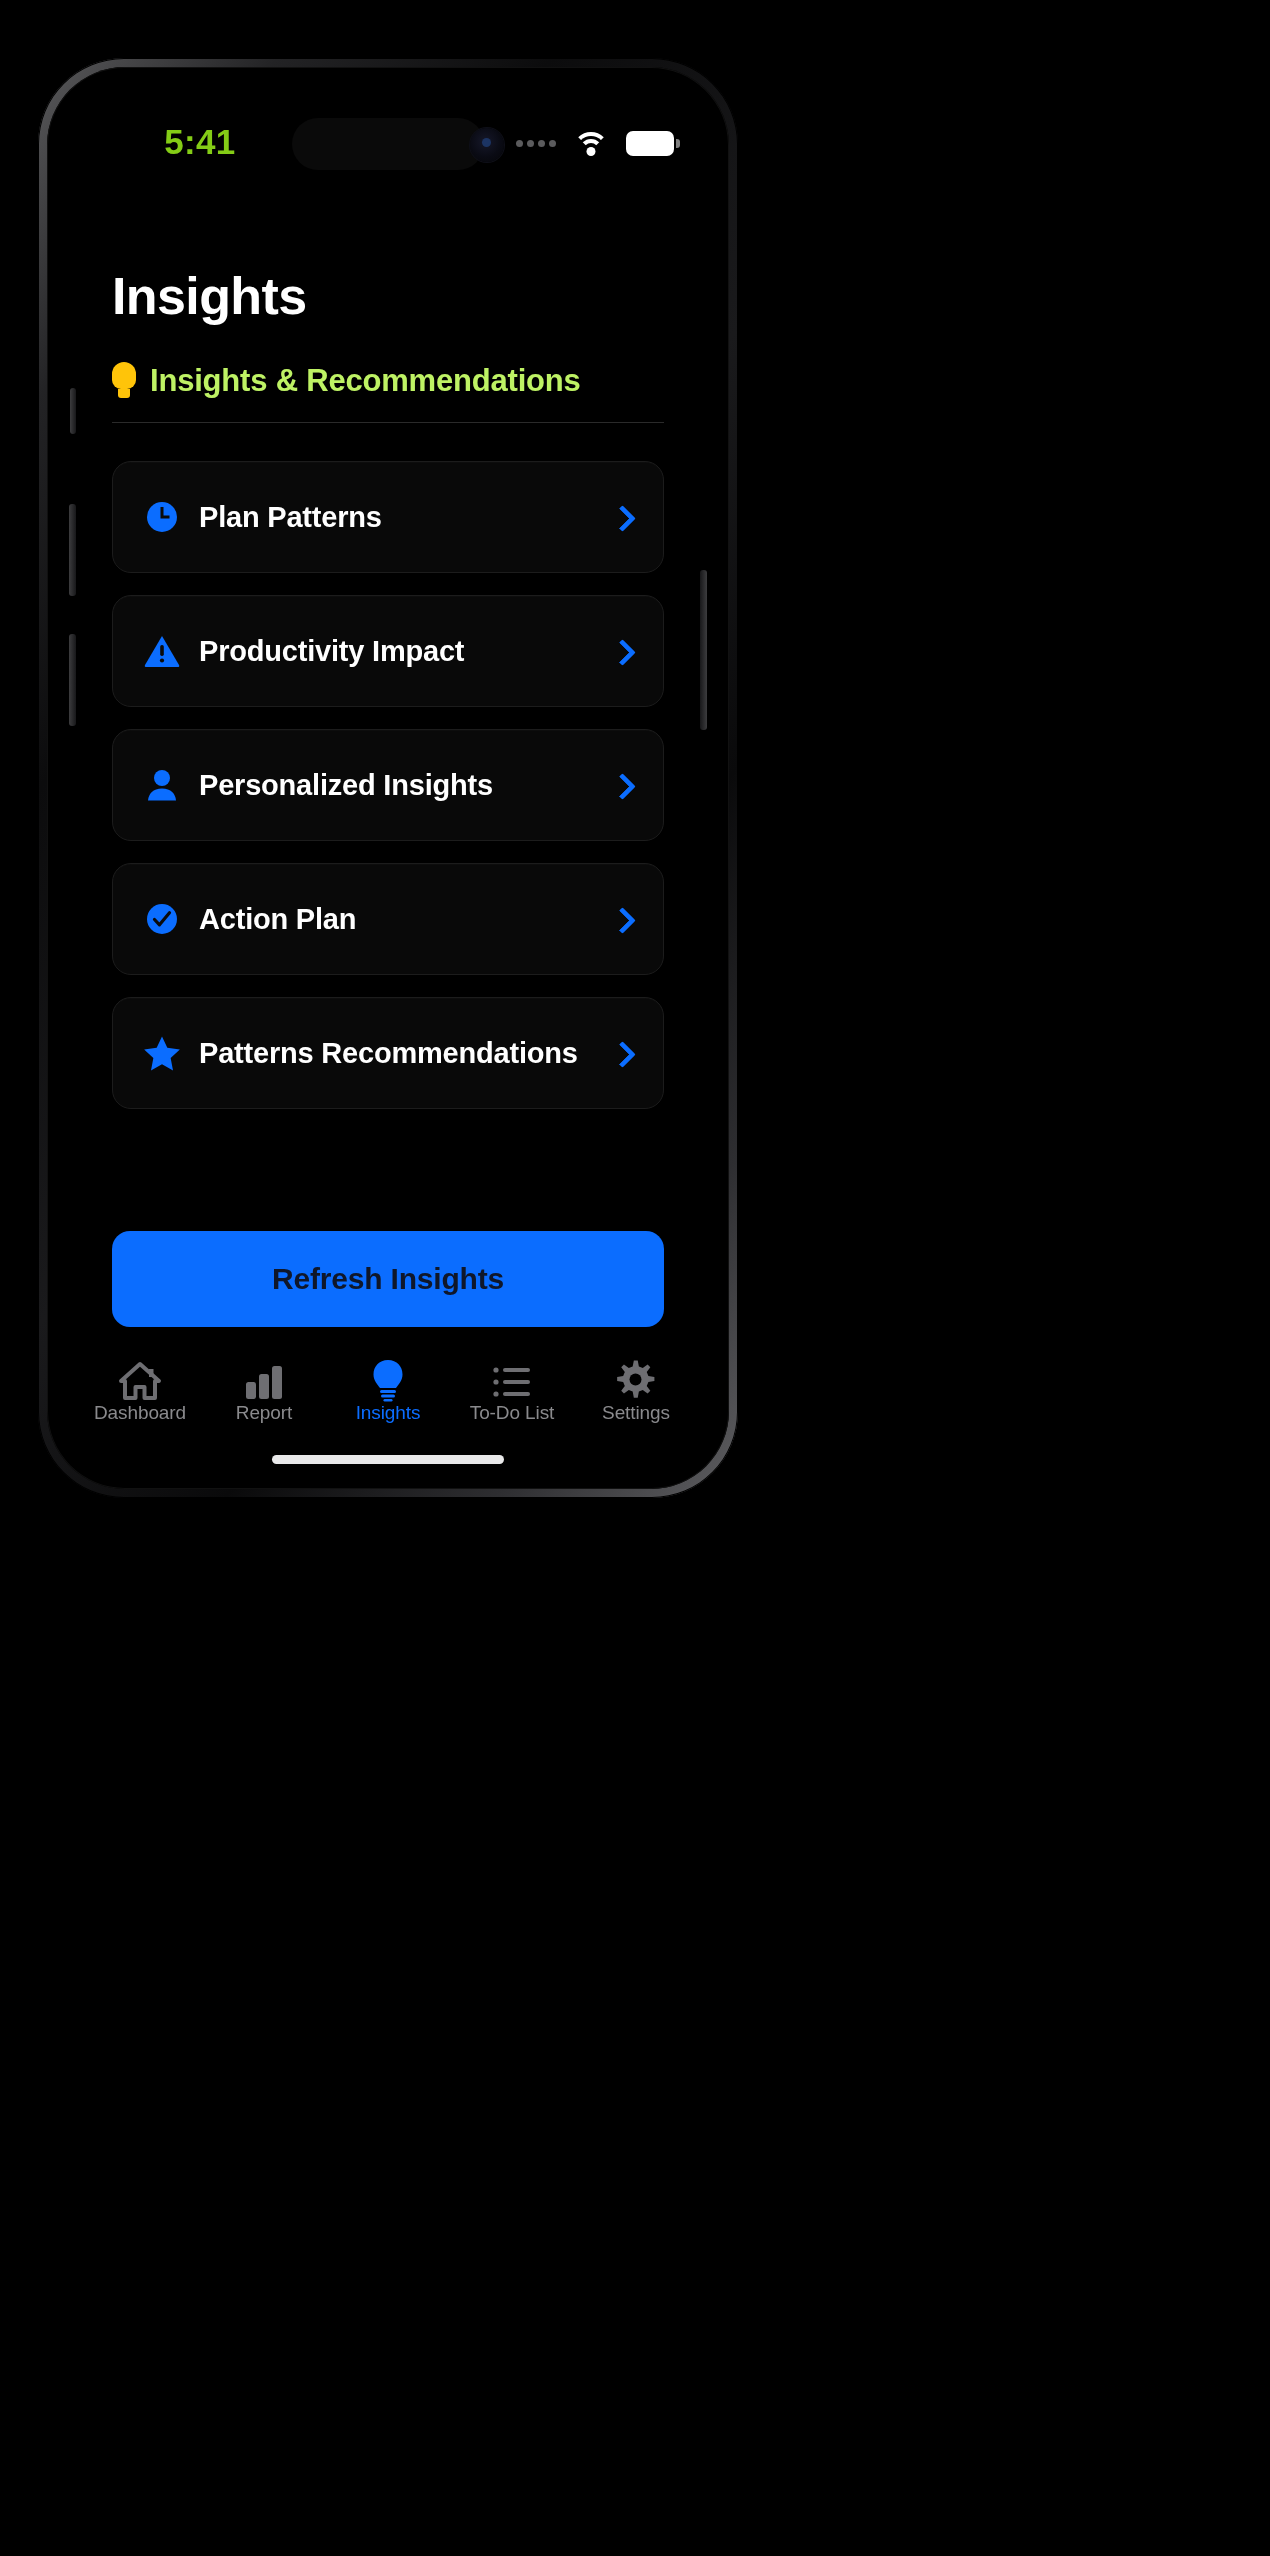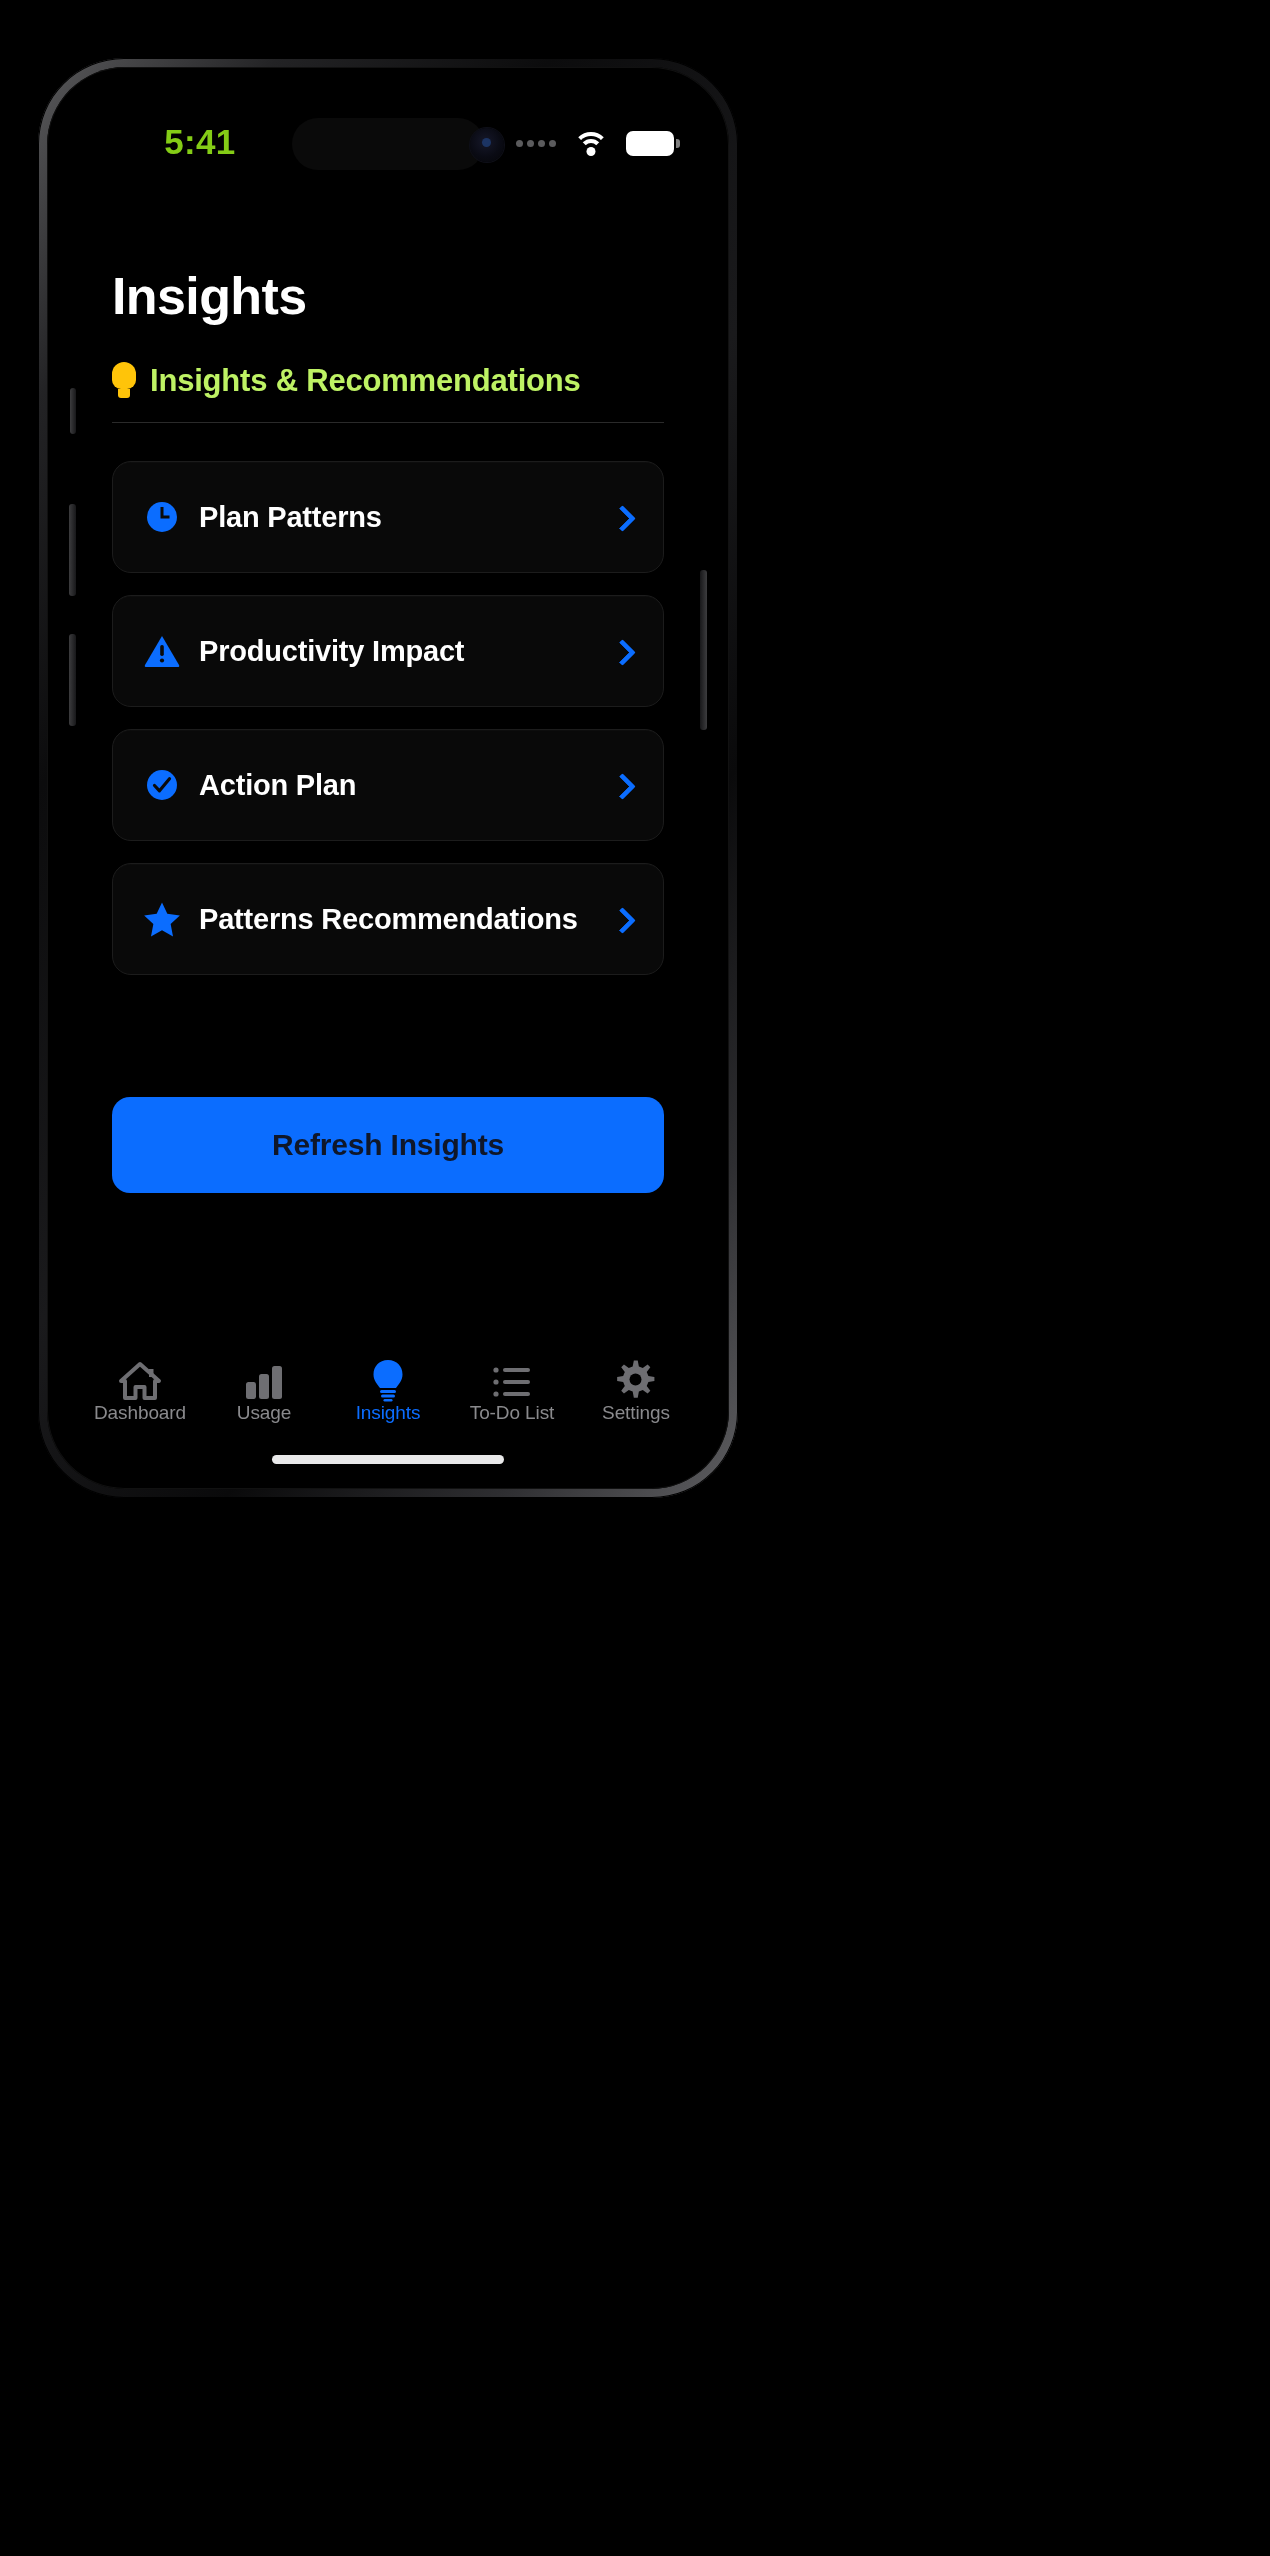--- a/index.html
+++ b/index.html
@@ -231,20 +231,30 @@
                 <svg width="36" height="34" viewBox="0 0 36 34">
                   <path d="M18 2 L35 31 Q36 33 33.5 33 L2.5 33 Q0 33 1 31 Z" fill="#0B6DFF"></path>
                   <rect x="16.2" y="11" width="3.6" height="11" rx="1.7" fill="#0b0b0b"></rect>
                   <circle cx="18" cy="26.5" r="2.1" fill="#0b0b0b"></circle>
                 </svg>
               </div>
               <div class="card-label">Productivity Impact</div>
               <div class="chev"></div>
             </div>
 
+            <div class="card">
+              <div class="card-icon">
+                <svg width="34" height="36" viewBox="0 0 34 36">
+                  <circle cx="17" cy="11" r="8" fill="#0B6DFF"></circle>
+                  <path d="M17 21.5 C8 21.5 3.5 27 3 33.5 L31 33.5 C30.5 27 26 21.5 17 21.5 Z" fill="#0B6DFF"></path>
+                </svg>
+              </div>
+              <div class="card-label">Personalized Insights</div>
+              <div class="chev"></div>
+            </div>
 
             <div class="card">
               <div class="card-icon">
                 <svg width="36" height="36" viewBox="0 0 36 36">
                   <circle cx="18" cy="18" r="15" fill="#0B6DFF"></circle>
                   <path d="M10.5 18.5 L15.5 23.8 L25.5 11.8" stroke="#0b0b0b" stroke-width="3.2" fill="none" stroke-linecap="round" stroke-linejoin="round"></path>
                 </svg>
               </div>
               <div class="card-label">Action Plan</div>
               <div class="chev"></div>
@@ -280,21 +290,21 @@
           </div>
 
           <div class="tab">
             <div class="tab-ico">
               <svg width="42" height="42" viewBox="0 0 42 42">
                 <rect x="3" y="22" width="10" height="17" rx="2.5" fill="#6e6e72"></rect>
                 <rect x="16" y="14" width="10" height="25" rx="2.5" fill="#6e6e72"></rect>
                 <rect x="29" y="6" width="10" height="33" rx="2.5" fill="#6e6e72"></rect>
               </svg>
             </div>
-            <div class="tab-lab">Usage</div>
+            <div class="tab-lab">Report</div>
           </div>
 
           <div class="tab active">
             <div class="tab-ico">
               <svg width="36" height="44" viewBox="0 0 36 44">
                 <path d="M18 2 C9 2 3.5 8.5 3.5 16.5 C3.5 22.5 7.5 26.5 10 30 L26 30 C28.5 26.5 32.5 22.5 32.5 16.5 C32.5 8.5 27 2 18 2 Z" fill="#0B6DFF"></path>
                 <rect x="10" y="32" width="16" height="3" rx="1.5" fill="#0B6DFF"></rect>
                 <rect x="11" y="36.5" width="14" height="3" rx="1.5" fill="#0B6DFF"></rect>
                 <rect x="13.5" y="41" width="9" height="2.5" rx="1.2" fill="#0B6DFF"></rect>
               </svg>

